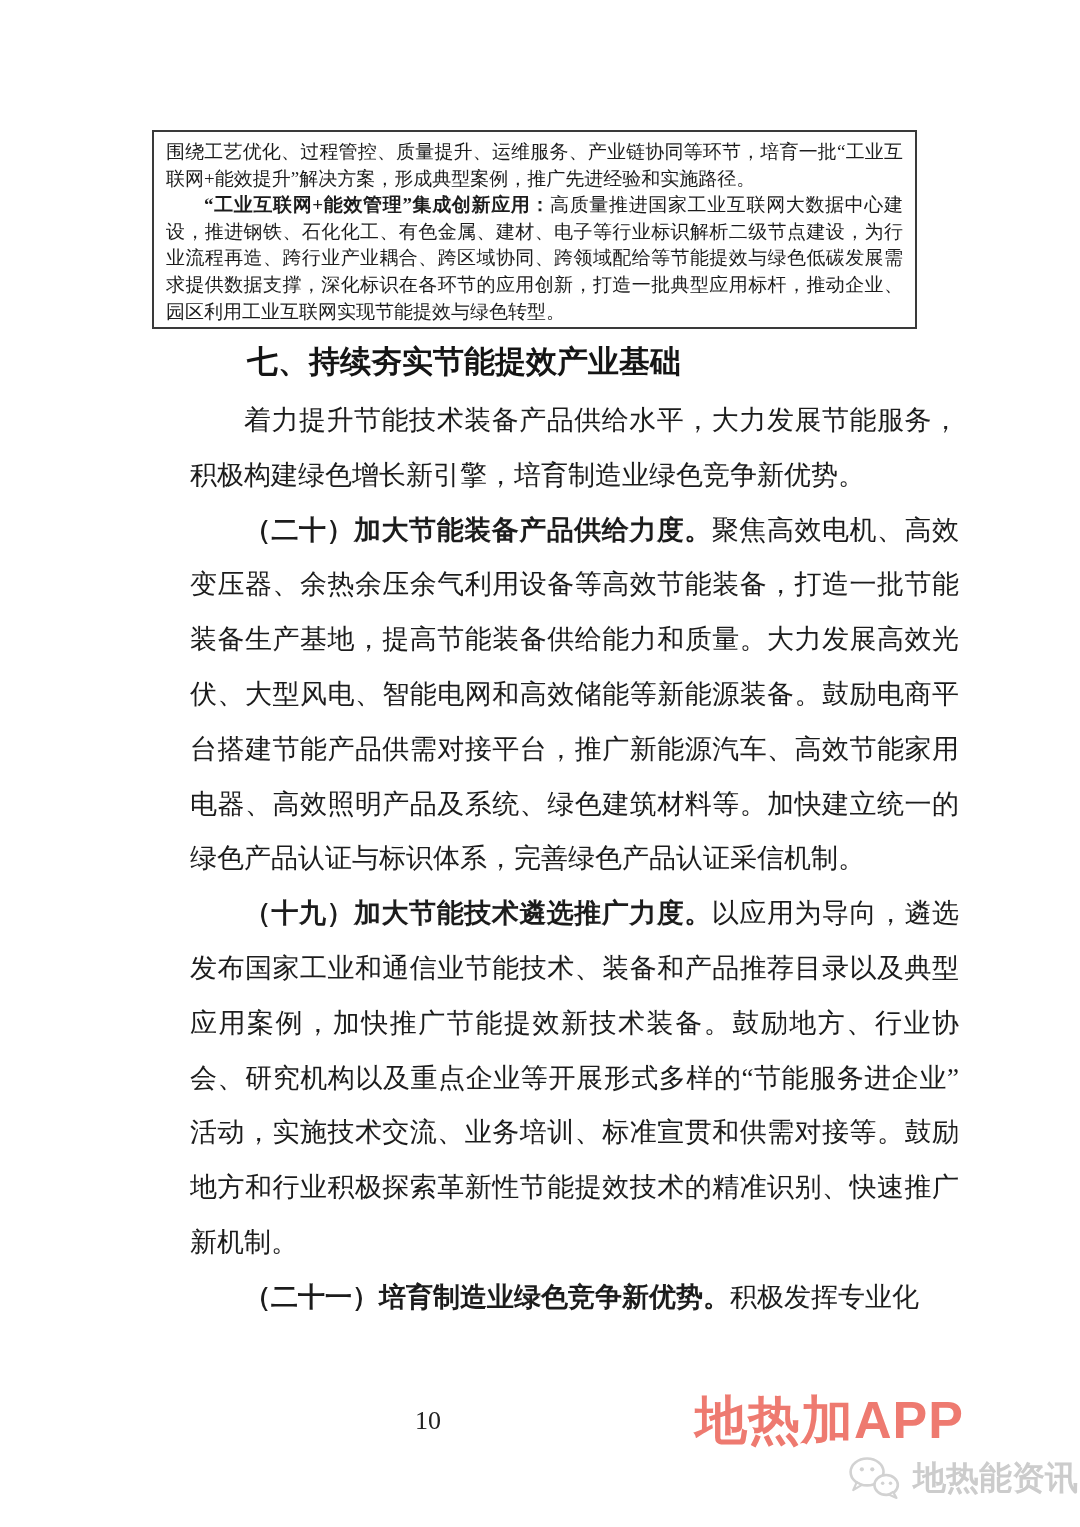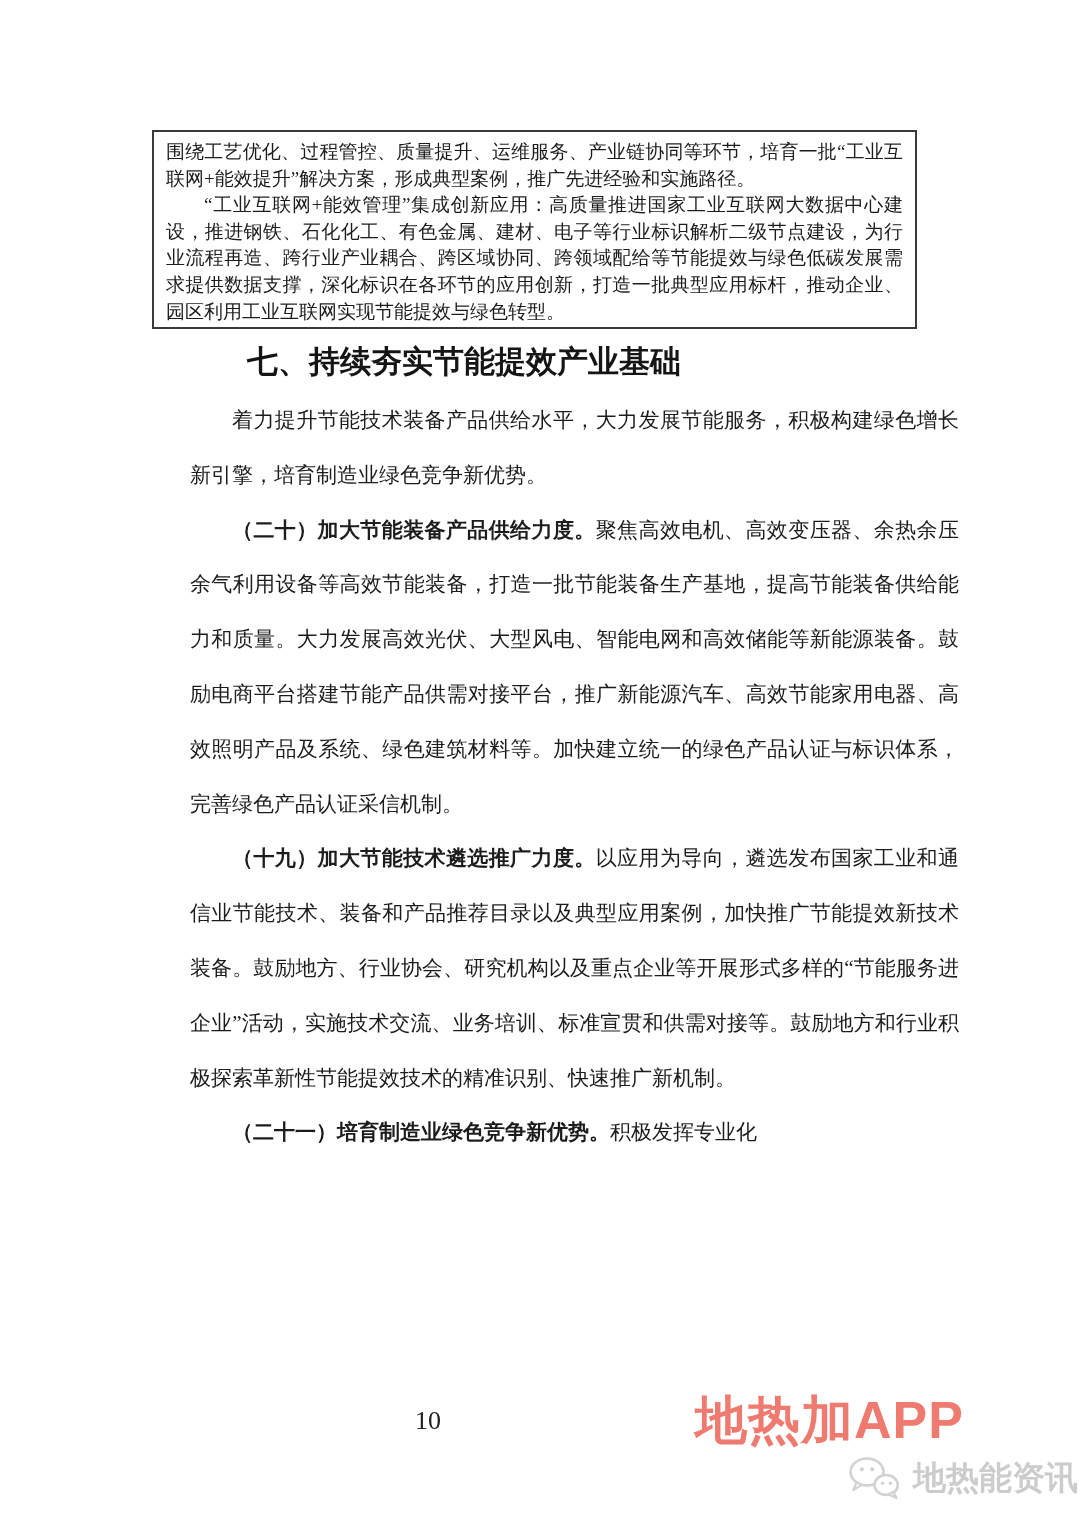--- a/index.html
+++ b/index.html
@@ -23,41 +23,41 @@
     width:765px;height:199px;
     box-sizing:border-box;
     border:2px solid #3a3a3a;
     padding:7px 12px 6px 12px;
     font-size:19px;
     line-height:26.6px;
     text-align:justify;
   }
   .callout p{margin:0;}
   .callout .p2{text-indent:2em;}
-  .callout .lead{font-weight:normal;}
+  .callout .lead{font-weight:bold;}
 
   
   .main{
     position:absolute;
     left:158px;top:342px;
     width:769px;
     margin-left:32px;
   }
   .section-heading{
     margin:0 0 11px 0;
     padding-left:57px;
     font-family:"Liberation Sans", sans-serif;
     font-weight:bold;
     font-size:31px;
     line-height:40px;
     color:#151515;
   }
   .main p{
     margin:0;
-    font-size:21px;
+    font-size:27px;
     line-height:54.8px;
     text-align:justify;
     text-indent:2em;
   }
   .main p .lead{
     font-weight:bold;
   }
 
   
   .page-number{

